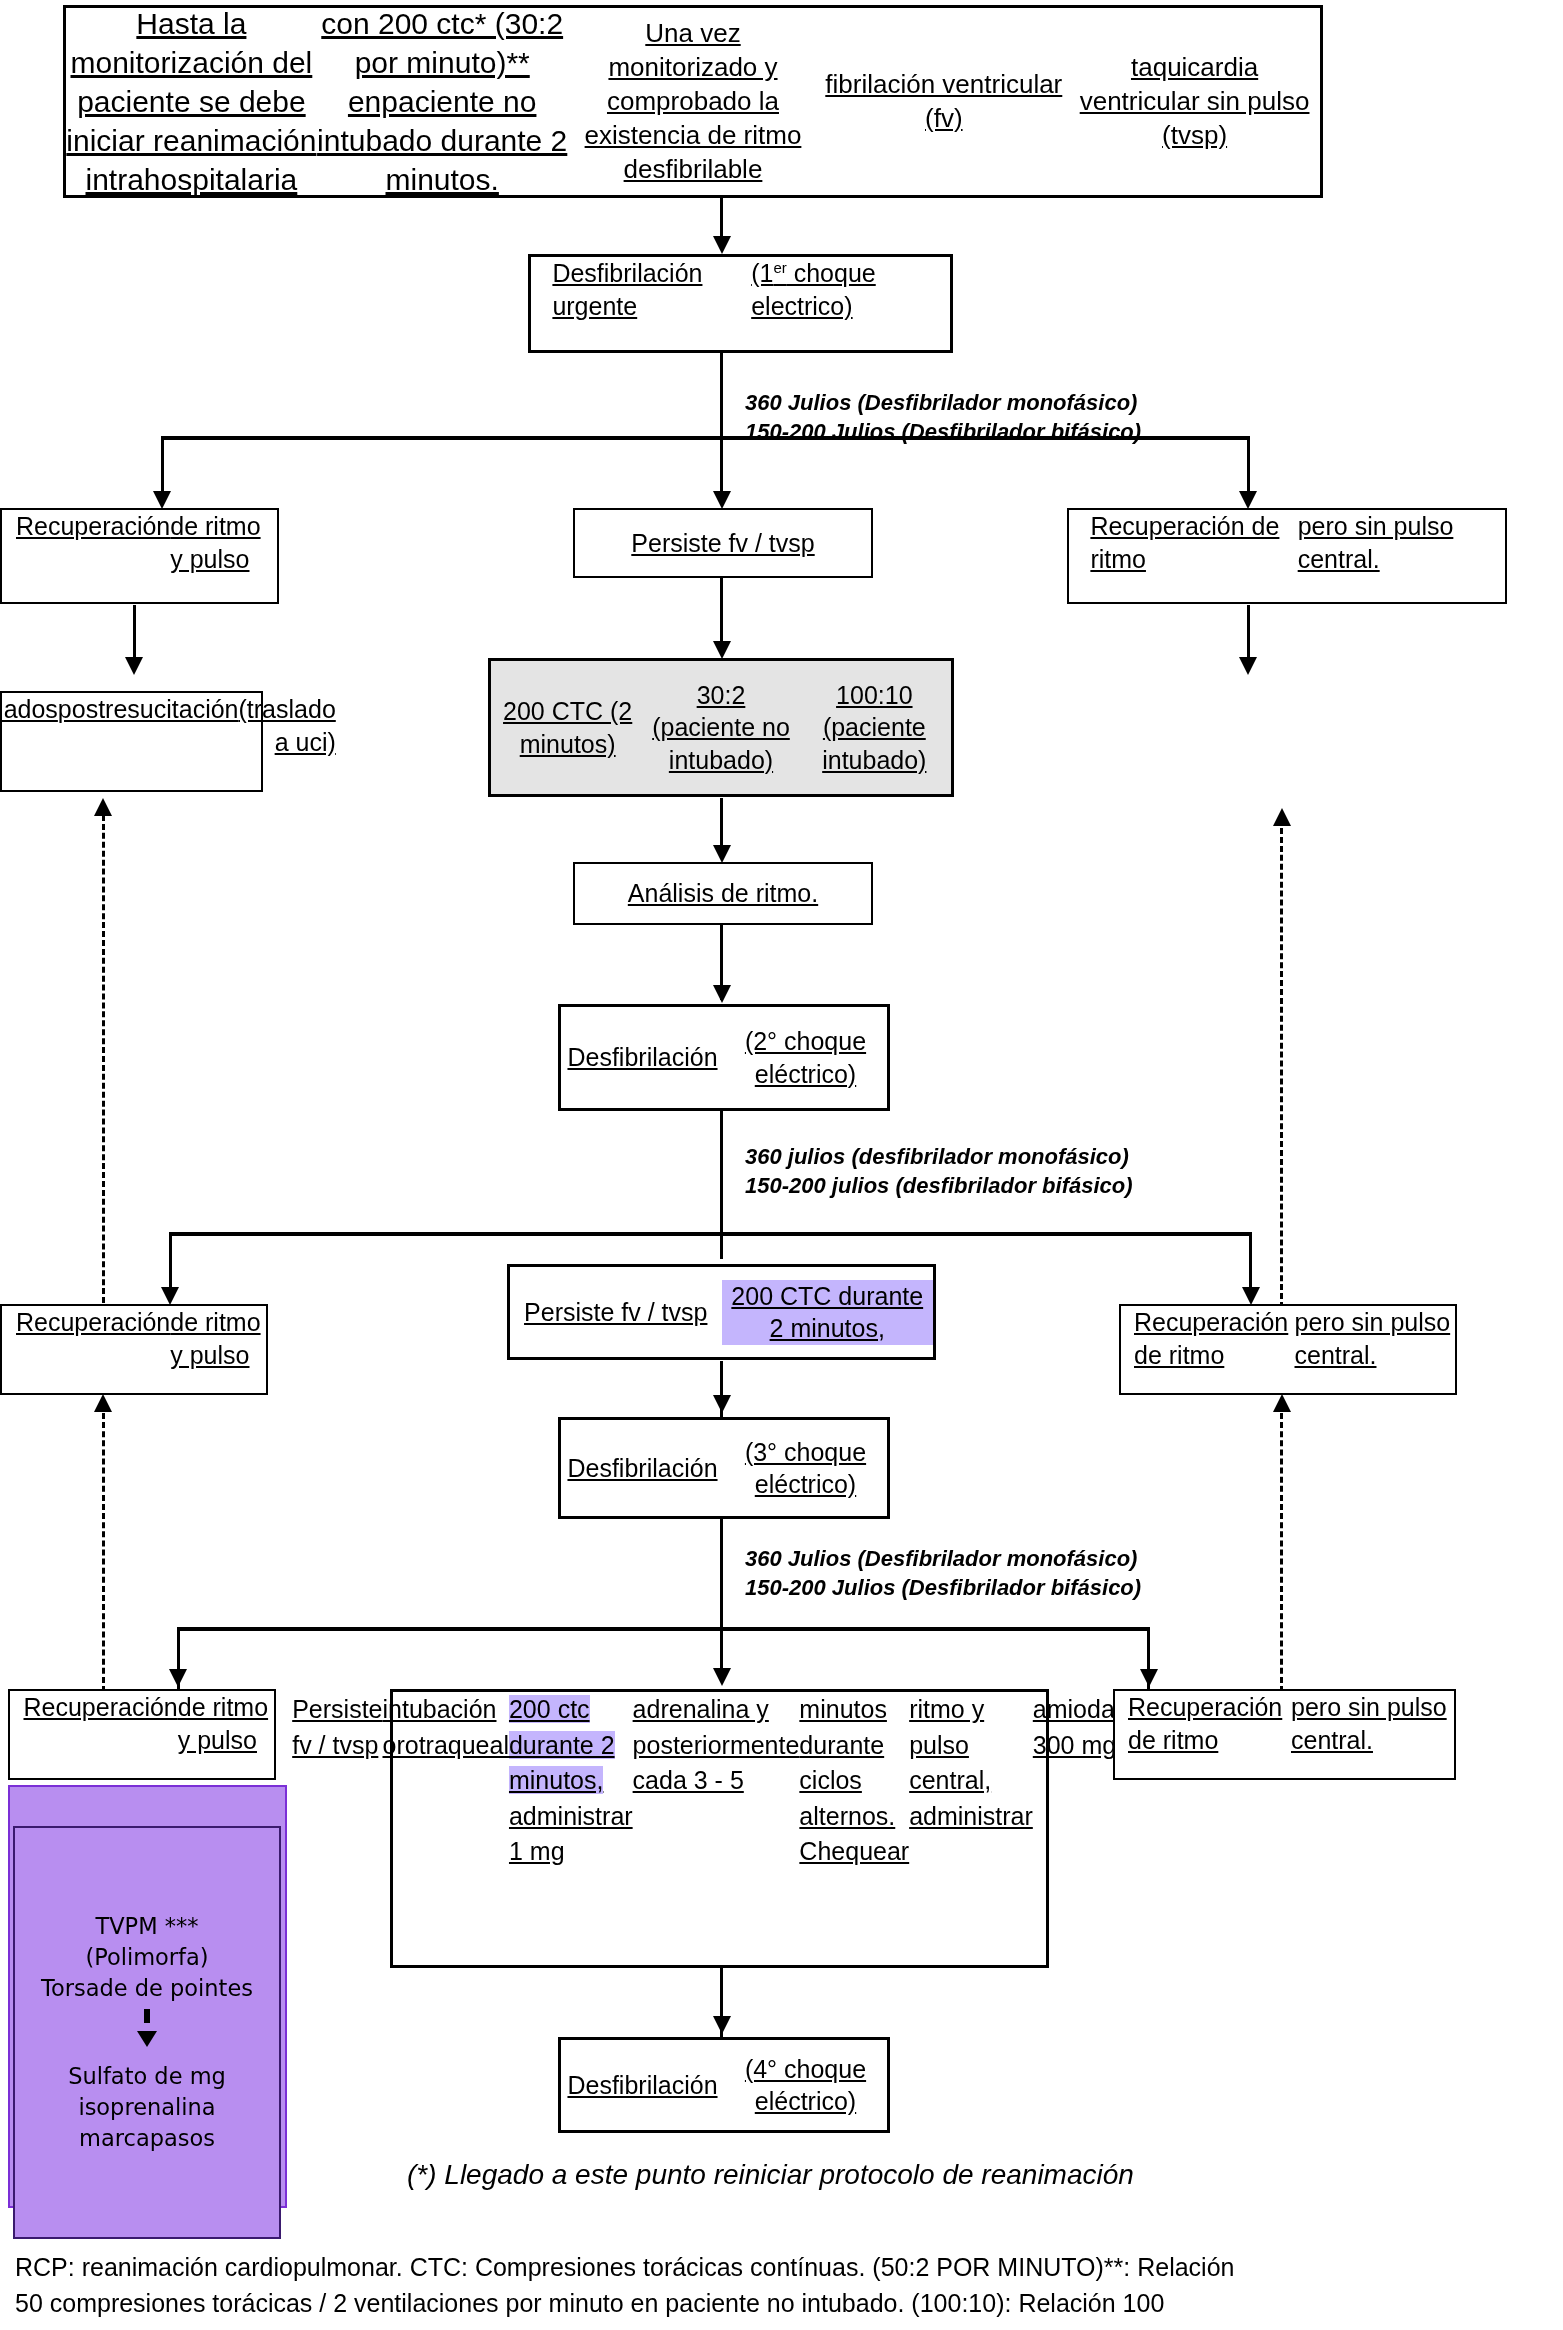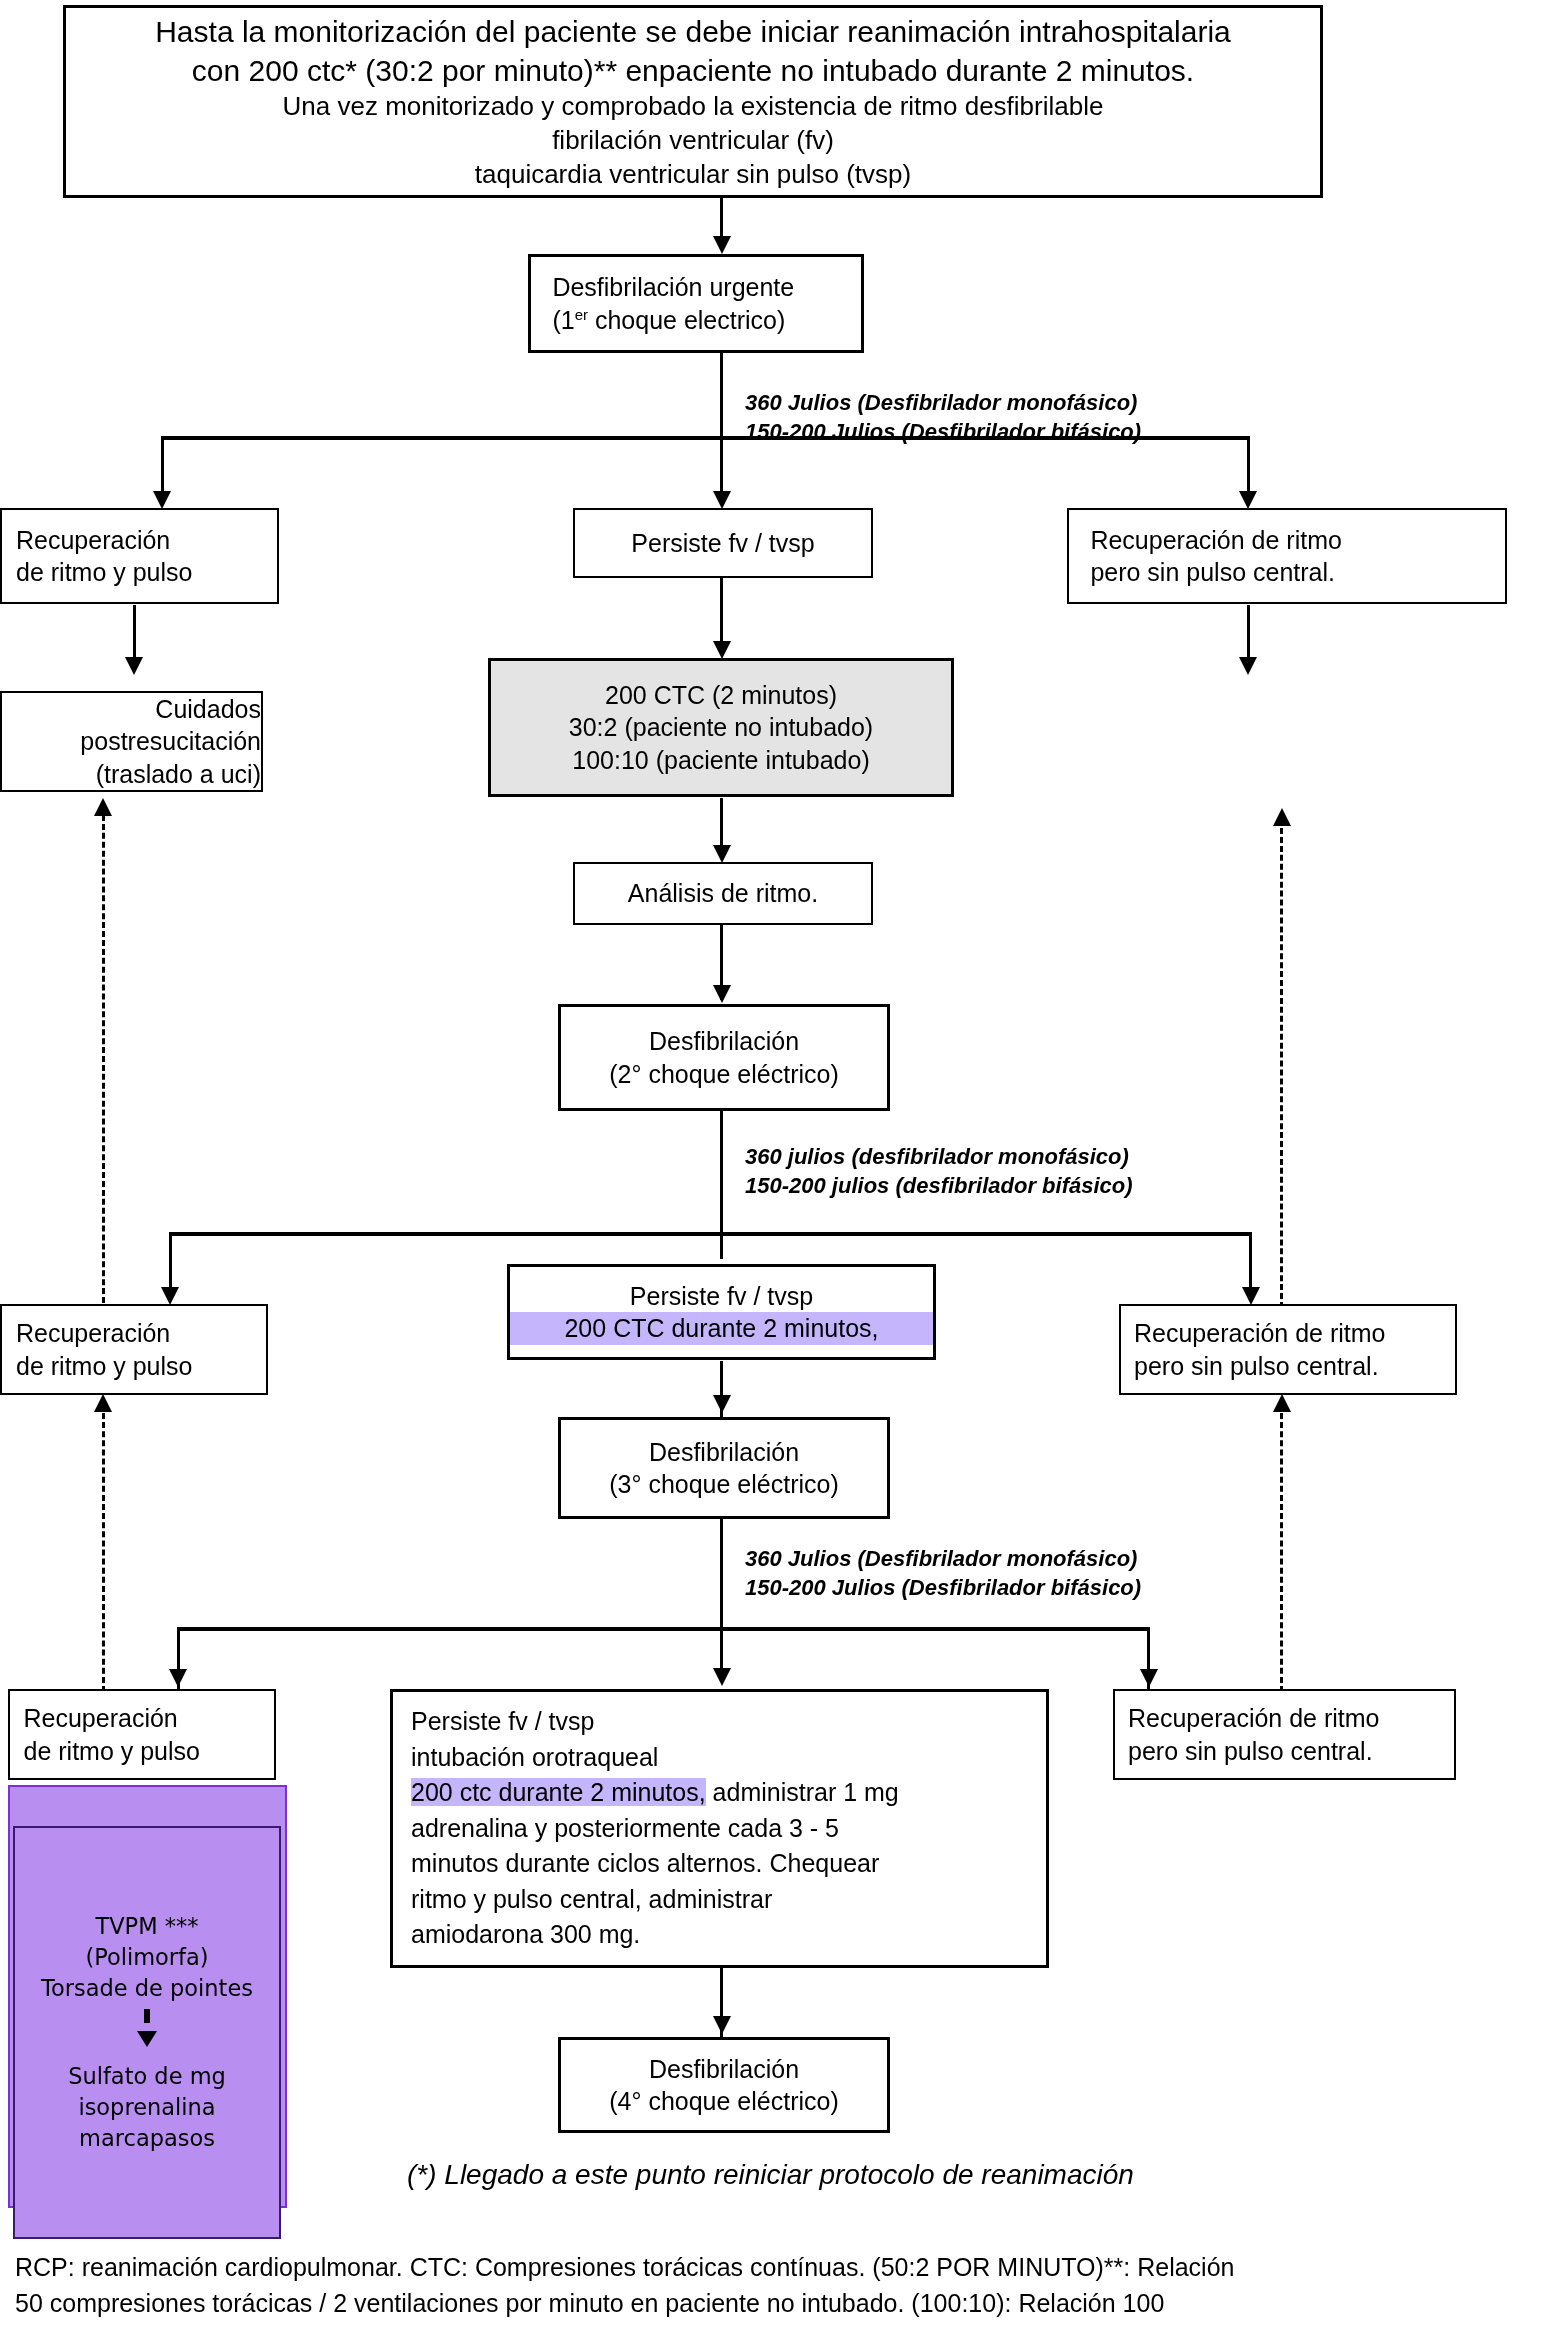--- a/index.html
+++ b/index.html
@@ -1,22 +1,22 @@
 <!DOCTYPE html>
 <html style="font-size:8.6px"><head>
 <meta charset="utf-8">
 <style>
   html,body{margin:0;padding:0;background:#ffffff;}
   body{font-family:"Liberation Sans","DejaVu Sans",sans-serif;color:#000;}
   #stage{position:relative;width:1564px;height:2330px;overflow:hidden;background:#fff;}
 
   
   .box{position:absolute;box-sizing:border-box;background:#fff;border:2.1px solid #000;
-       display:flex;flex-direction:column;align-items:center;justify-content:center;
-       text-align:center;line-height:1.30;font-size:25px;z-index:5;}
+       display:flex;flex-direction:row;align-items:center;justify-content:center;
+       text-align:center;line-height:1.30;font-size:25px;z-index:5;text-decoration:underline;}
   .box.left{align-items:flex-start;text-align:left;}
   .box.gray{background:#e4e4e4;}
   .box.thick{border-width:3.8px;}
   .box .ln{display:block;width:100%;}
   .box.left .ln{text-align:left;}
 
   
   .hl{background:#c4b5fd;}
 
   
@@ -60,21 +60,21 @@
     <span class="ln">Hasta la monitorización del paciente se debe iniciar reanimación intrahospitalaria</span>
     <span class="ln">con 200 ctc* (30:2 por minuto)** enpaciente no intubado durante 2 minutos.</span>
     <span class="ln" style="font-size:26px;">Una vez monitorizado y comprobado la  existencia de ritmo desfibrilable</span>
     <span class="ln" style="font-size:26px;">fibrilación ventricular (fv)</span>
     <span class="ln" style="font-size:26px;">taquicardia ventricular sin pulso (tvsp)</span>
   </div>
 
   <div class="v" style="left:720px;top:198px;height:48px;"></div>
   <div class="ad" style="left:713px;top:236px;"></div>
 
-  <div class="box thick" style="left:528px;top:254px;width:336px;height:99px;align-items:flex-start;text-align:left;padding-left:21.4px;">
+  <div class="box thick" style="left:528px;top:254px;width:425px;height:99px;align-items:flex-start;text-align:left;padding-left:21.4px;">
     <span class="ln">Desfibrilación urgente</span>
     <span class="ln"><span>(1</span><sup style="font-size:15px;">er</sup><span> choque electrico)</span></span>
   </div>
 
   <div class="v" style="left:720px;top:353px;height:86px;"></div>
   <div class="note" style="left:745px;top:366px;">
     <div>360 Julios (Desfibrilador monofásico)</div>
     <div>150-200 Julios (Desfibrilador bifásico)</div>
   </div>
 

